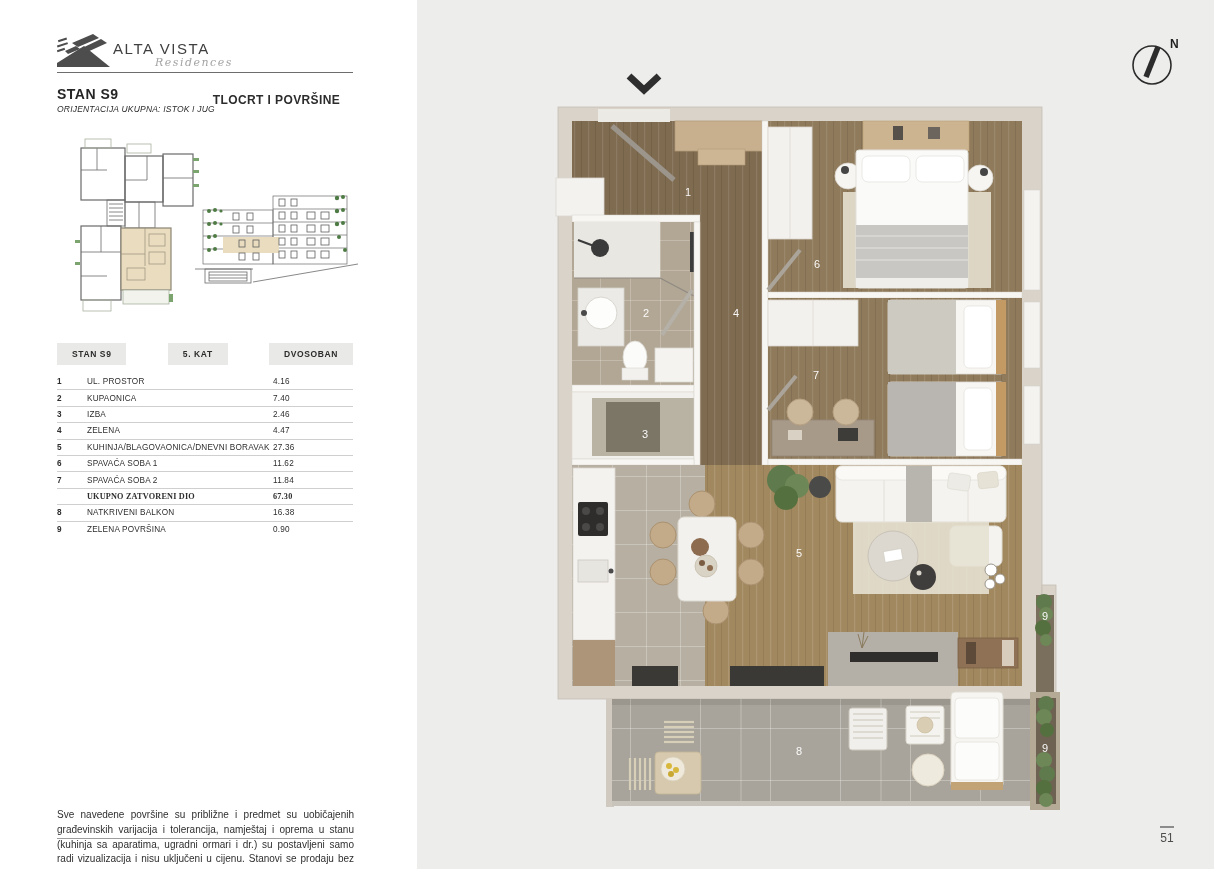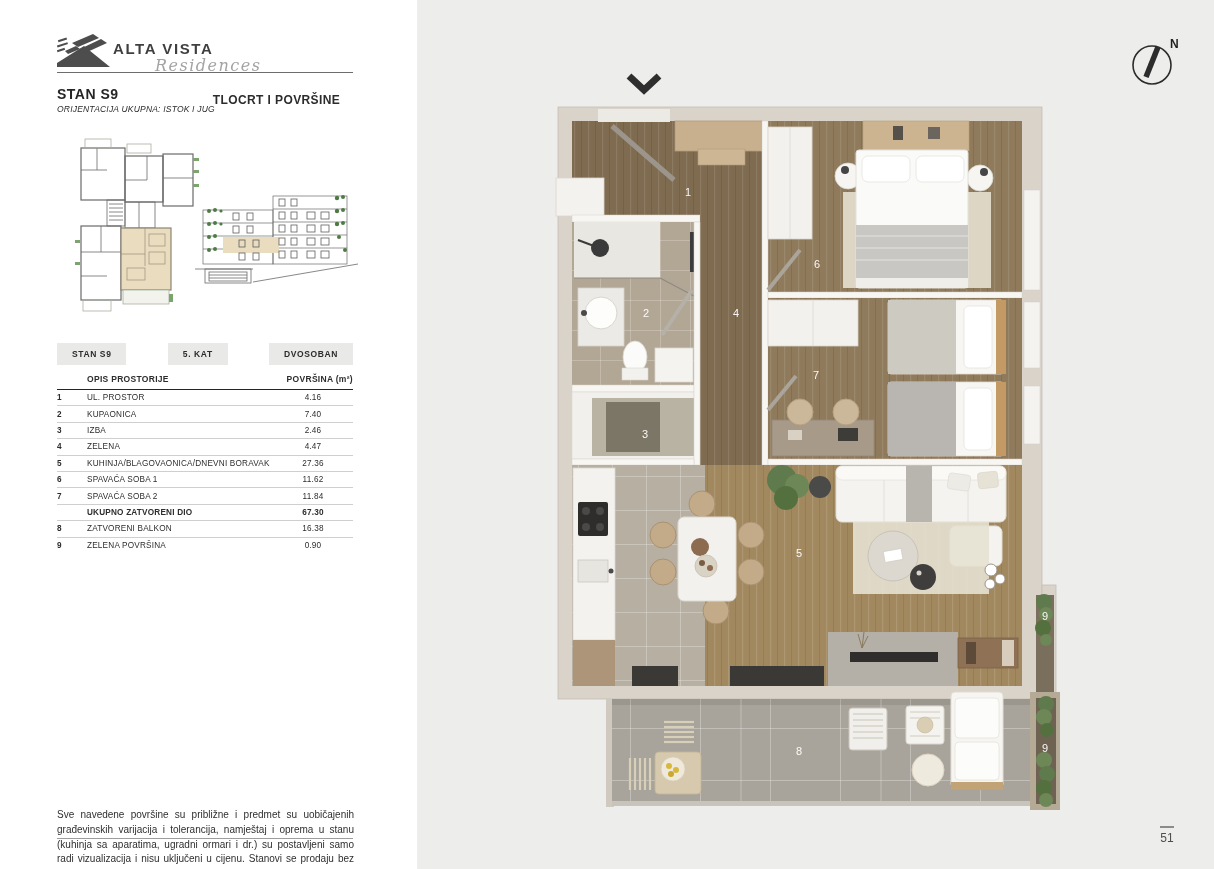--- a/index.html
+++ b/index.html
@@ -7,42 +7,42 @@
   body { font-family: "Liberation Sans", sans-serif; background: #fff; color: #2d2d2d; }
   .page { position: relative; width: 1214px; height: 869px; overflow: hidden; background: #fff; }
 
   
   .main-panel { position: absolute; left: 417px; top: 0; width: 797px; height: 869px; background: #ededec; }
 
   
   .sidebar { position: absolute; left: 0; top: 0; width: 417px; height: 869px; background: #fff; }
   .logo { position: absolute; left: 57px; top: 26px; width: 300px; height: 46px; }
   .logo-icon { position: absolute; left: 0; top: 0; }
-  .brand-name { position: absolute; left: 56px; top: 14px; font-size: 15px; letter-spacing: 1.6px; color: #3f3f3f; font-weight: 700; }
-  .brand-tagline { position: absolute; left: 98px; top: 30px; font-family: "DejaVu Serif", serif; font-style: italic; font-size: 16px; letter-spacing: 1.5px; color: #a3a3a3; }
+  .brand-name { position: absolute; left: 56px; top: 14px; font-size: 15px; letter-spacing: 1.6px; color: #3f3f3f; font-weight: 400; }
+  .brand-tagline { position: absolute; left: 98px; top: 30px; font-family: "DejaVu Serif", serif; font-style: italic; font-size: 11px; letter-spacing: 1.5px; color: #a3a3a3; }
   .logo-divider { position: absolute; left: 57px; top: 72px; width: 296px; height: 1px; background: #6d6d6d; }
 
   .page-title { position: absolute; left: 57px; top: 86px; font-size: 14px; font-weight: bold; letter-spacing: .5px; color: #252525; }
   .page-subtitle { position: absolute; left: 57px; top: 104px; font-size: 8.5px; font-style: italic; letter-spacing: .2px; color: #2c2c2c; }
   .section-label { position: absolute; left: 200px; top: 93px; width: 153px; text-align: center; font-size: 12px; font-weight: bold; letter-spacing: .4px; color: #2c2c2c; }
 
   .keyplans { position: absolute; left: 57px; top: 134px; width: 300px; height: 180px; }
   .siteplan { position: absolute; left: 6px; top: 2px; }
   .elevation { position: absolute; left: 138px; top: 46px; }
 
   .badges { position: absolute; left: 57px; top: 343px; width: 296px; display: flex; justify-content: space-between; }
   .badge { background: #e9e9e8; height: 22px; line-height: 22px; padding: 0 15px; font-size: 8.5px; font-weight: bold; letter-spacing: .6px; color: #2c2c2c; text-align: center; white-space: nowrap; }
 
   .area-table { position: absolute; left: 57px; top: 374px; width: 296px; }
   .thead { display: grid; grid-template-columns: 30px 1fr 80px; align-items: end; padding-bottom: 5px; border-bottom: 1.6px solid #242424; font-size: 8.5px; font-weight: bold; letter-spacing: .3px; }
   .thead .tarea { text-align: right; }
   .trow { display: grid; grid-template-columns: 30px 1fr 80px; align-items: center; height: 16.4px; border-bottom: 1px solid #cfcfcf; font-size: 8.2px; letter-spacing: .2px; }
   .trow .tnum { font-weight: bold; }
-  .trow .tarea { text-align: center; }
-  .trow.total { font-weight: bold; }
+  .trow .tarea { text-align: left; }
+  .trow.total { font-weight: bold; font-family: Liberation Serif, serif; }
   .trow.total .tlabel, .trow.total .tarea { font-weight: bold; }
   .trow.grand { border-top: 1.6px solid #242424; border-bottom: none; margin-top: -1px; }
   .trow.pre-grand { border-bottom: none; }
 
   .disclaimer { position: absolute; left: 57px; top: 780px; width: 297px; font-size: 10px; line-height: 1.48; text-align: justify; color: #2f2f2f; margin-top: 28px; }
   .disclaimer b { font-weight: bold; }
   .disclaimer-divider { position: absolute; left: 57px; top: 838px; width: 296px; height: 1px; background: #9d9d9d; }
 
   
   .entrance-arrow { position: absolute; left: 626px; top: 73px; }
@@ -212,25 +212,20 @@
       </svg>
     </div>
 
     <div class="badges">
       <div class="badge">STAN S9</div>
       <div class="badge">5. KAT</div>
       <div class="badge">DVOSOBAN</div>
     </div>
 
     <div class="area-table">
-      <div class="thead">
-        <span class="tnum"></span>
-        <span class="tlabel">OPIS PROSTORIJE</span>
-        <span class="tarea">POVRŠINA (m²)</span>
-      </div>
       <div class="trow">
         <span class="tnum">1</span>
         <span class="tlabel">UL. PROSTOR</span>
         <span class="tarea">4.16</span>
       </div>
       <div class="trow">
         <span class="tnum">2</span>
         <span class="tlabel">KUPAONICA</span>
         <span class="tarea">7.40</span>
       </div>
@@ -259,21 +254,21 @@
         <span class="tlabel">SPAVAĆA SOBA 2</span>
         <span class="tarea">11.84</span>
       </div>
       <div class="trow total">
         <span class="tnum"></span>
         <span class="tlabel">UKUPNO ZATVORENI DIO</span>
         <span class="tarea">67.30</span>
       </div>
       <div class="trow">
         <span class="tnum">8</span>
-        <span class="tlabel">ZATVORENI BALKON</span>
+        <span class="tlabel">NATKRIVENI BALKON</span>
         <span class="tarea">16.38</span>
       </div>
       <div class="trow pre-grand">
         <span class="tnum">9</span>
         <span class="tlabel">ZELENA POVRŠINA</span>
         <span class="tarea">0.90</span>
       </div>
     </div>
 
     <div class="disclaimer"><span>Sve navedene površine su približne i predmet su uobičajenih građevinskih varijacija i tolerancija, namještaj i oprema u stanu (kuhinja sa aparatima, ugradni ormari i dr.) su postavljeni samo radi vizualizacija i nisu uključeni u cijenu. Stanovi se prodaju bez namještaja. Ekskluzivni zastupnik prodaje </span><b>Atrium Real Estate.</b></div>

